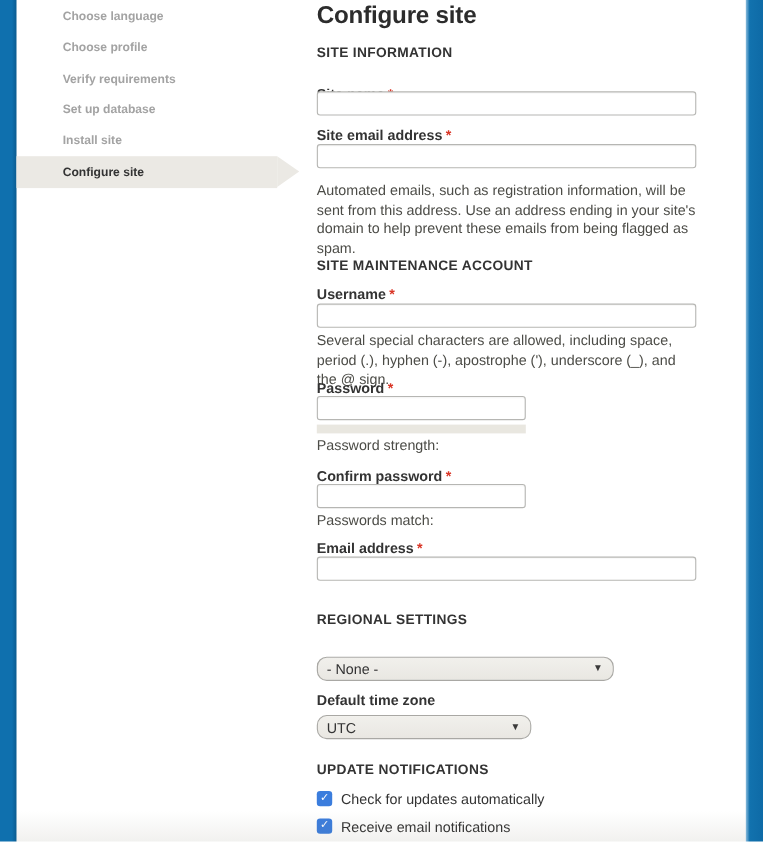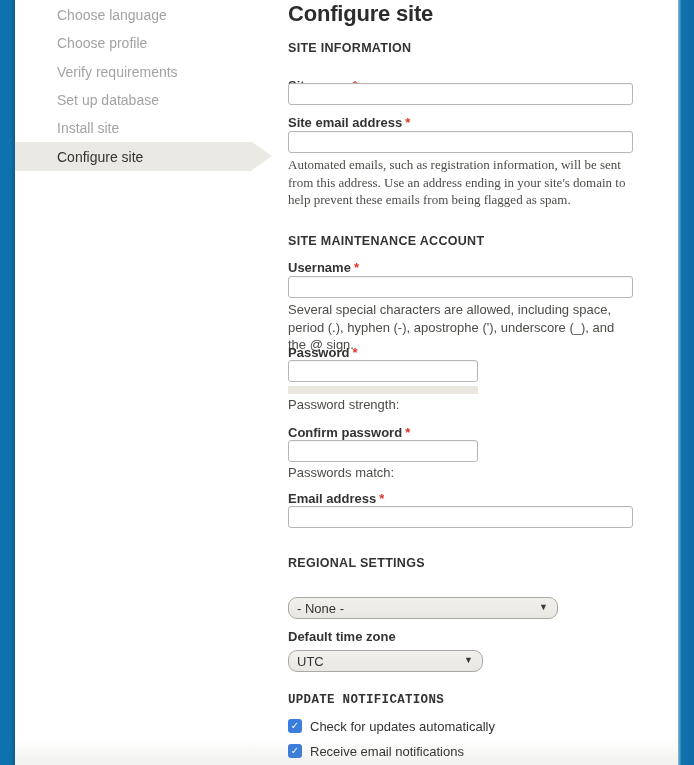--- a/index.html
+++ b/index.html
@@ -32,21 +32,21 @@
   .active-bg::after {
     content: ""; position: absolute; left: 237px; top: 0;
     width: 0; height: 0;
     border-top: 14.5px solid transparent;
     border-bottom: 14.5px solid transparent;
     border-left: 20px solid #ebe9e4;
   }
   .steps { list-style: none; position: absolute; left: 57px; top: 1px; }
   .steps li {
     height: 28.3px; display: flex; align-items: center;
-    font-size: 14px; color: #a3a3a3; white-space: nowrap;
+    font-size: 11px; color: #a3a3a3; white-space: nowrap; font-weight: bold;
   }
   .steps li.active { color: #333; }
 
   
   .main { position: absolute; left: 288px; top: 0; width: 345px; height: 765px; }
   .abs { position: absolute; left: 0; }
 
   h1.page-title { font-size: 22px; font-weight: bold; color: #2c2c2c; letter-spacing: -0.2px; }
   .section-heading {
     font-size: 12.5px; font-weight: bold; color: #333; letter-spacing: 0.3px;
@@ -120,21 +120,21 @@
 
   <div class="field-label abs" style="top:78px;">
     <span>Site name</span><span class="req">*</span>
   </div>
   <input class="text-input w-full abs" style="top: 83px;" type="text" value="">
 
   <div class="field-label abs" style="top:115px;">
     <span>Site email address</span><span class="req">*</span>
   </div>
   <input class="text-input w-full abs" style="top: 131px;" type="text" value="">
-  <div class="help-text abs" style="top:156px;font-family:Liberation Serif, serif;">Automated emails, such as registration information, will be sent from this address. Use an address ending in your site's domain to help prevent these emails from being flagged as spam.</div>
+  <div class="help-text abs" style="top:164px;">Automated emails, such as registration information, will be sent from this address. Use an address ending in your site's domain to help prevent these emails from being flagged as spam.</div>
 
   <div class="section-heading abs" style="top:234px;">SITE MAINTENANCE ACCOUNT</div>
 
   <div class="field-label abs" style="top:260px;">
     <span>Username</span><span class="req">*</span>
   </div>
   <input class="text-input w-full abs" style="top: 276px;" type="text" value="">
   <div class="help-text abs" style="top:301px;">Several special characters are allowed, including space, period (.), hyphen (-), apostrophe ('), underscore (_), and the @ sign.</div>
 
   <div class="field-label abs" style="top:345px;">
@@ -162,21 +162,21 @@
     <span>- None -</span>
     <span class="arrow">▼</span>
   </div>
 
   <div class="field-label abs" style="top:629px;">Default time zone</div>
   <div class="select abs" style="top:628px; width:195px;">
     <span>UTC</span>
     <span class="arrow">▼</span>
   </div>
 
-  <div class="section-heading abs" style="top:693px;font-family:Liberation Mono, monospace;">UPDATE NOTIFICATIONS</div>
+  <div class="section-heading abs" style="top:693px;">UPDATE NOTIFICATIONS</div>
 
   <div class="checkbox-row abs" style="top:718px;">
     <span class="checkbox">
         <span class="tick">✓</span>
       </span>
     <span class="checkbox-label">Check for updates automatically</span>
   </div>
 
   <div class="checkbox-row abs" style="top:743px;">
     <span class="checkbox">

